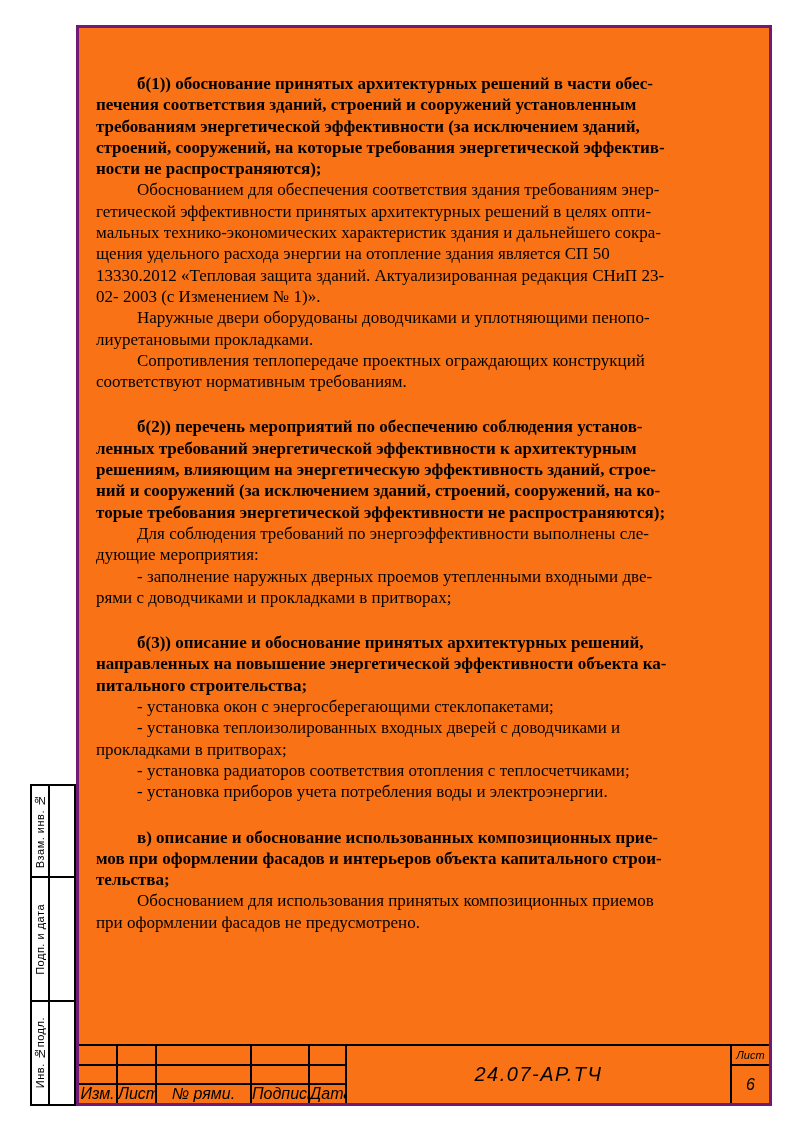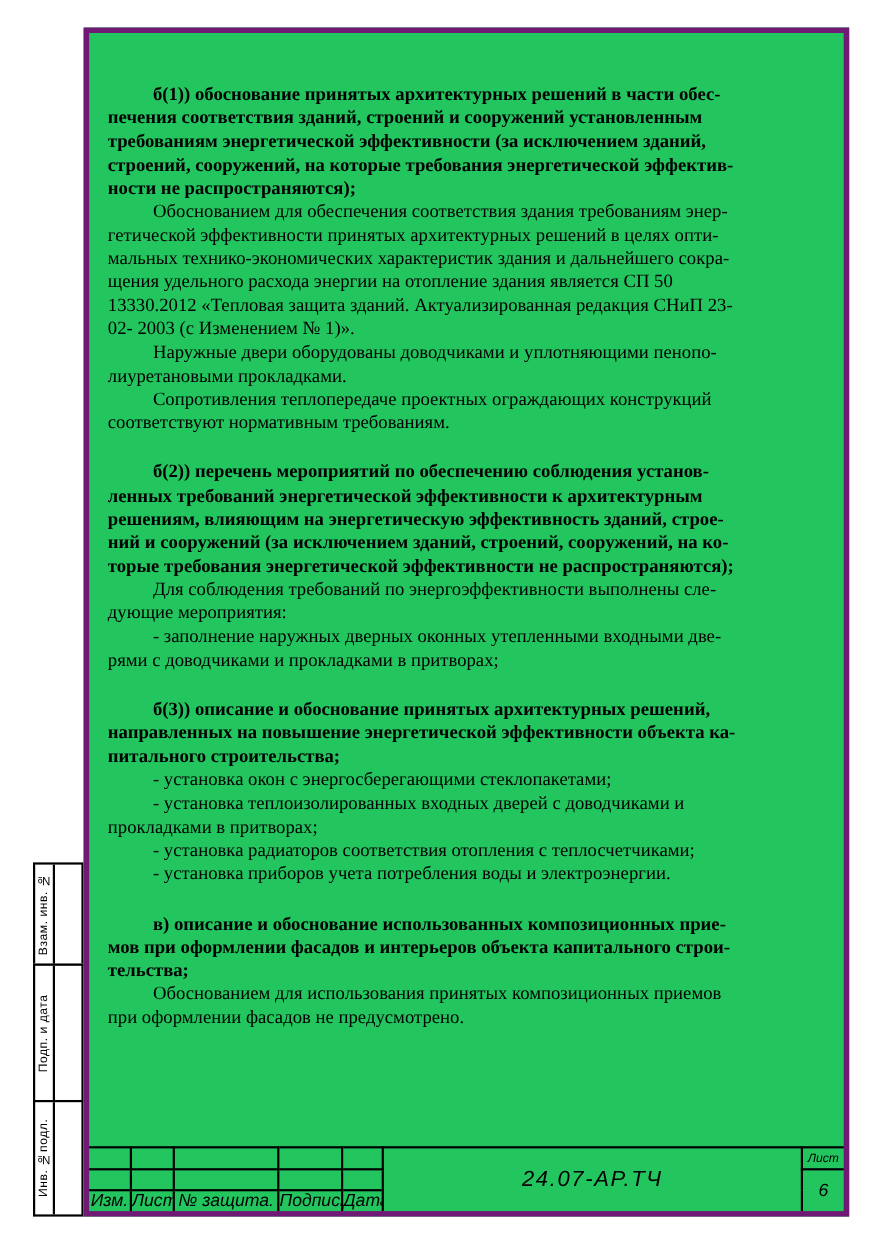--- a/index.html
+++ b/index.html
@@ -9,23 +9,23 @@
     position:relative;
     font-family:"Liberation Serif", serif;
     color:#000;
     overflow:hidden;
   }
 
   
   .frame {
     position:absolute; left:76px; top:25px;
     width:696px; height:1081px;
-    border:5px solid #701a75;
+    border:3px solid #701a75;
     box-sizing:border-box;
-    background:#22c55e;
+    background:#f97316;
   }
 
   
   .textbody {
     position:absolute; left:0; right:0; top:0; bottom:62px;
     padding:45px 20px 0 17px;
     overflow:hidden;
   }
   .para, .heading {
     margin:0;
@@ -138,21 +138,21 @@
 лиуретановыми прокладками.</p>
     <p class="para">Сопротивления теплопередаче проектных ограждающих конструкций
 соответствуют нормативным требованиям.</p>
     <p class="heading spaced">б(2)) перечень мероприятий по обеспечению соблюдения установ-
 ленных требований энергетической эффективности к архитектурным
 решениям, влияющим на энергетическую эффективность зданий, строе-
 ний и сооружений (за исключением зданий, строений, сооружений, на ко-
 торые требования энергетической эффективности не распространяются);</p>
     <p class="para">Для соблюдения требований по энергоэффективности выполнены сле-
 дующие мероприятия:</p>
-    <p class="para">- заполнение наружных дверных оконных утепленными входными две-
+    <p class="para">- заполнение наружных дверных проемов утепленными входными две-
 рями с доводчиками и прокладками в притворах;</p>
     <p class="heading spaced">б(3)) описание и обоснование принятых архитектурных решений,
 направленных на повышение энергетической эффективности объекта ка-
 питального строительства;</p>
     <p class="para">- установка окон с энергосберегающими стеклопакетами;</p>
     <p class="para">- установка теплоизолированных входных дверей с доводчиками и
 прокладками в притворах;</p>
     <p class="para">- установка радиаторов соответствия отопления с теплосчетчиками;</p>
     <p class="para">- установка приборов учета потребления воды и электроэнергии.</p>
     <p class="heading spaced">в) описание и обоснование использованных композиционных прие-
@@ -186,20 +186,20 @@
         <td class="edge-l"></td>
         <td></td>
         <td></td>
         <td></td>
         <td></td>
         <td class="sheetnum edge-r" rowspan="2">6</td>
       </tr>
       <tr class="r3">
         <td class="edge-l">Изм.</td>
         <td>Лист</td>
-        <td>№ защита.</td>
+        <td>№ рями.</td>
         <td>Подпись</td>
         <td>Дата</td>
       </tr>
     </tbody>
   </table>
 
 </div>
 
 </body></html>

